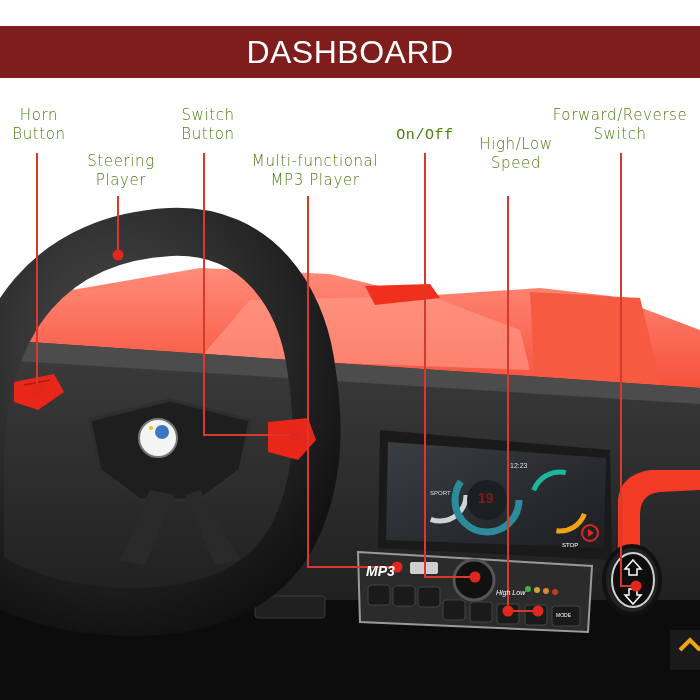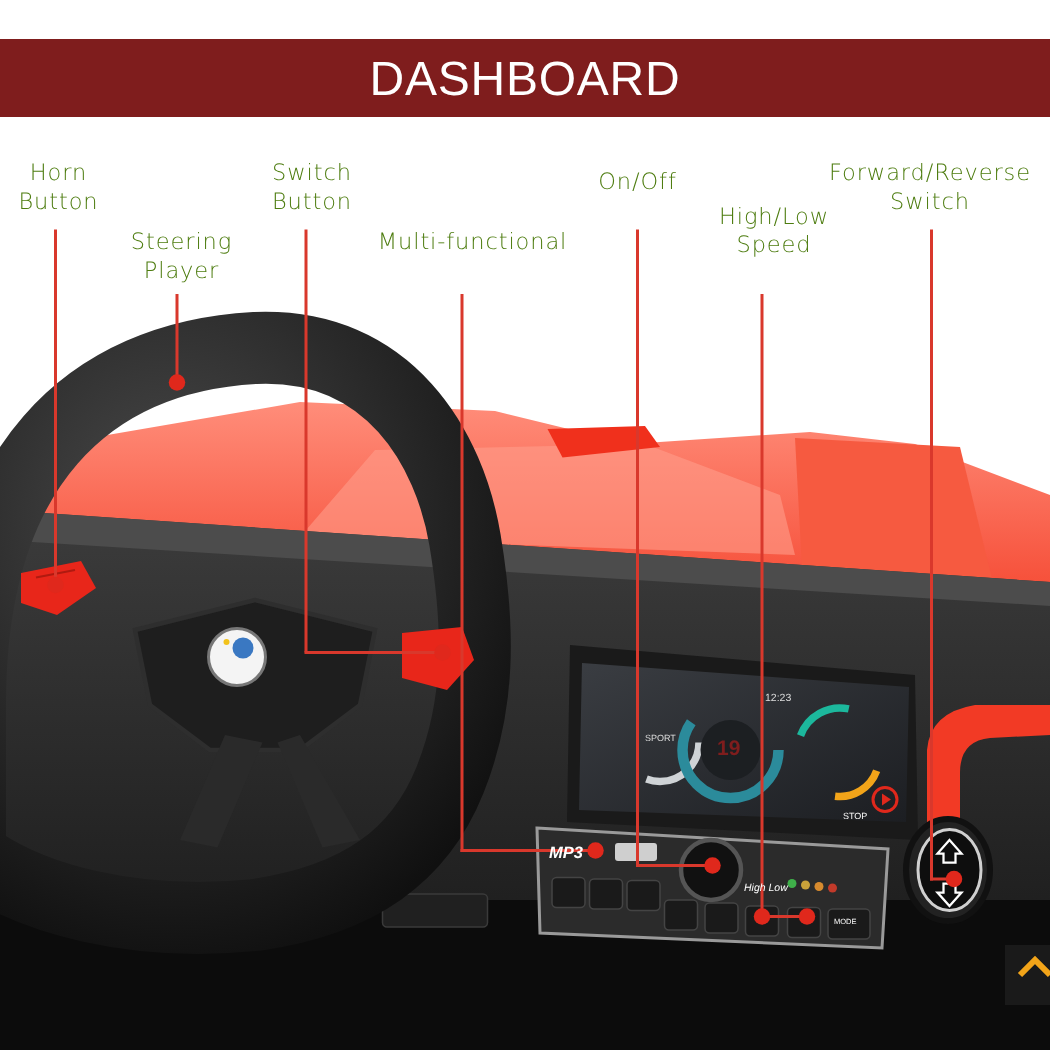--- a/index.html
+++ b/index.html
@@ -128,22 +128,23 @@
 <div class="label" style="left:76px; top:152px; width:90px;">
   <div>Steering</div>
   <div>Player</div>
 </div>
 <div class="label" style="left:170px; top:106px; width:76px;">
   <div>Switch</div>
   <div>Button</div>
 </div>
 <div class="label" style="left:242px; top:152px; width:146px;">
   <div>Multi-functional</div>
+  <div>MP3 Player</div>
 </div>
-<div class="label" style="left:390px; top:112px; width:70px;">
+<div class="label" style="left:390px; top:126px; width:70px;font-family:Liberation Mono, monospace;">
   <div>On/Off</div>
 </div>
 <div class="label" style="left:468px; top:135px; width:96px;">
   <div>High/Low</div>
   <div>Speed</div>
 </div>
 <div class="label" style="left:540px; top:106px; width:160px;">
   <div>Forward/Reverse</div>
   <div>Switch</div>
 </div>
@@ -172,15 +173,15 @@
 <div class="dot" style="left:538px; top:611px;"></div>
 
 <div class="leader" style="left:620px; top:153px; width:2px; height:434px;"></div>
 <div class="leader" style="left:620px; top:585px; width:16px; height:2px;"></div>
 <div class="dot" style="left:636px; top:586px;"></div>
 
 <div style="position:absolute; left:478px; top:490px; font-family:'Liberation Sans',sans-serif; font-size:14px; color:#7f1d1d; font-weight:bold;">19</div>
 <div style="position:absolute; left:510px; top:462px; font-family:'Liberation Sans',sans-serif; font-size:7px; color:#ddd;">12:23</div>
 <div style="position:absolute; left:430px; top:490px; font-family:'Liberation Sans',sans-serif; font-size:6px; color:#ddd;">SPORT</div>
 <div style="position:absolute; left:562px; top:542px; font-family:'Liberation Sans',sans-serif; font-size:6px; color:#fff;">STOP</div>
-<div style="position:absolute; left:366px; top:563px; font-family:'Liberation Sans',sans-serif; font-size:11px; font-style:italic; font-weight:bold; color:#fff;text-align:right;">MP3</div>
+<div style="position:absolute; left:366px; top:563px; font-family:'Liberation Sans',sans-serif; font-size:14px; font-style:italic; font-weight:bold; color:#fff;text-align:right;">MP3</div>
 <div style="position:absolute; left:496px; top:589px; font-family:'Liberation Sans',sans-serif; font-size:7px; font-style:italic; color:#fff;">High Low</div>
 <div style="position:absolute; left:556px; top:612px; font-family:'Liberation Sans',sans-serif; font-size:5px; color:#fff;">MODE</div>
 
 </body></html>

